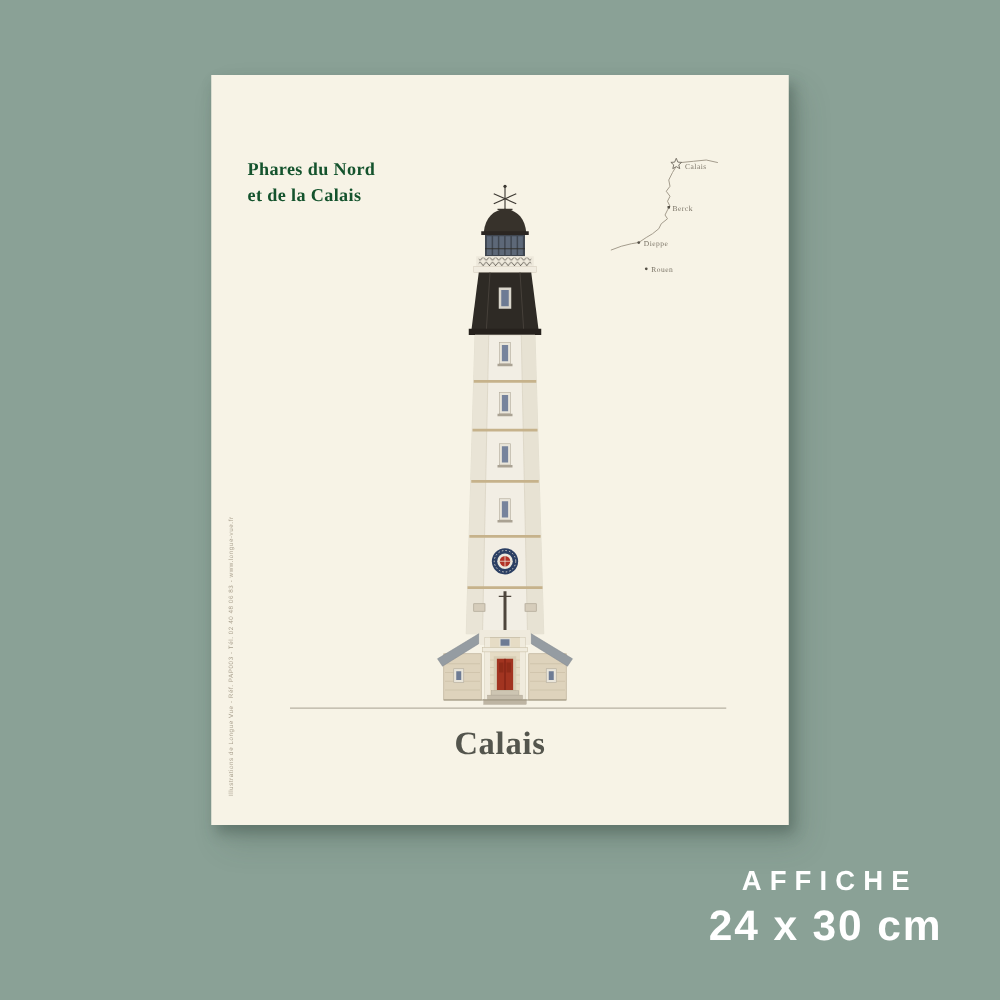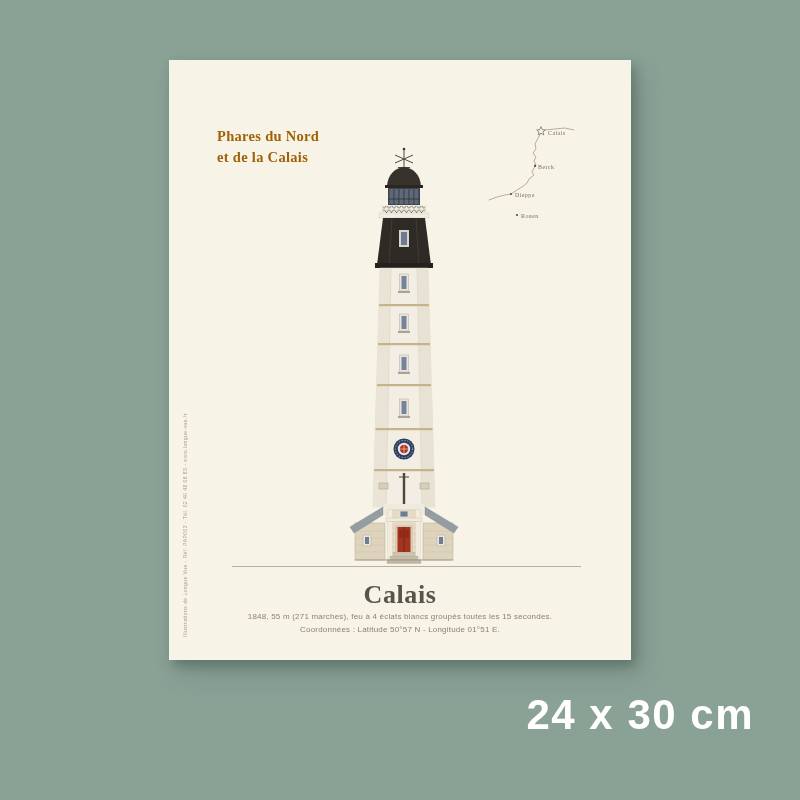--- a/index.html
+++ b/index.html
@@ -7,23 +7,23 @@
     width:800px;height:800px;position:relative;overflow:hidden;
     background:#8aa196;
     font-family:"Liberation Sans",sans-serif;
   }
   .poster{
     position:absolute;left:169px;top:60px;width:462px;height:600px;
     background:#f7f3e6;
     box-shadow:4px 6px 10px rgba(52,72,62,.38), 10px 14px 24px rgba(52,72,62,.18);
   }
   .series-title{
-    position:absolute;left:48px;top:66px;
+    position:absolute;left:29px;top:66px;
     font-family:"Liberation Serif",serif;font-weight:700;
-    font-size:14.5px;line-height:21px;color:#a16207;letter-spacing:.3px;
+    font-size:14.5px;line-height:21px;color:#14532d;letter-spacing:.3px;
   }
   .map-wrap{position:absolute;left:308px;top:56px;}
   .lighthouse-wrap{position:absolute;left:165px;top:86px;}
   .ground-line{position:absolute;left:63px;top:506px;width:349px;height:1px;background:#b7b1a2;}
   .lh-name{
     position:absolute;left:0;top:520px;width:100%;text-align:center;
     font-family:"Liberation Serif",serif;font-weight:700;
     font-size:26px;color:#54554d;letter-spacing:.6px;margin:0;
   }
   .lh-desc{
@@ -36,21 +36,21 @@
     font-size:5px;letter-spacing:.45px;color:#a79e8c;white-space:nowrap;
     text-align:center;
   }
   .label-block{
     position:absolute;right:46px;top:692px;text-align:center;color:#ffffff;
   }
   .label-type{
     font-size:22px;font-weight:600;letter-spacing:6.5px;margin-right:-6.5px;line-height:26px;
   }
   .label-size{
-    font-size:42px;font-weight:700;letter-spacing:1.5px;line-height:44px;margin-top:1px;text-align:right;
+    font-size:34px;font-weight:700;letter-spacing:1.5px;line-height:44px;margin-top:1px;text-align:right;
   }
   .map-label{
     font-family:"Liberation Serif",serif;font-size:6px;fill:#7b7467;letter-spacing:.4px;
   }
 </style>
 </head>
 <body>
 
 <div class="poster">
 
@@ -207,23 +207,20 @@
         <rect x="53" y="413.7" width="34" height="3.8" fill="#beb5a3" stroke="#a7a08f" stroke-width="0.3"></rect>
         <line x1="21" y1="414" x2="119" y2="414" stroke="#9b937f" stroke-width="0.8"></line>
       </g>
     </svg>
   </div>
 
   <div class="ground-line"></div>
 
   <h1 class="lh-name">Calais</h1>
 
-  <div class="lh-desc">
-    <div>1848, 55 m (271 marches), feu à 4 éclats blancs groupés toutes les 15 secondes.</div>
-    <div>Coordonnées : Latitude 50°57 N - Longitude 01°51 E.</div>
-  </div>
 
   <div class="credits">Illustrations de Longue Vue - Réf. PAP003 - Tél. 02 40 48 06 83 - www.longue-vue.fr</div>
 </div>
 
 <div class="label-block">
+  <div class="label-type">AFFICHE</div>
   <div class="label-size">24 x 30 cm</div>
 </div>
 
 </body></html>

